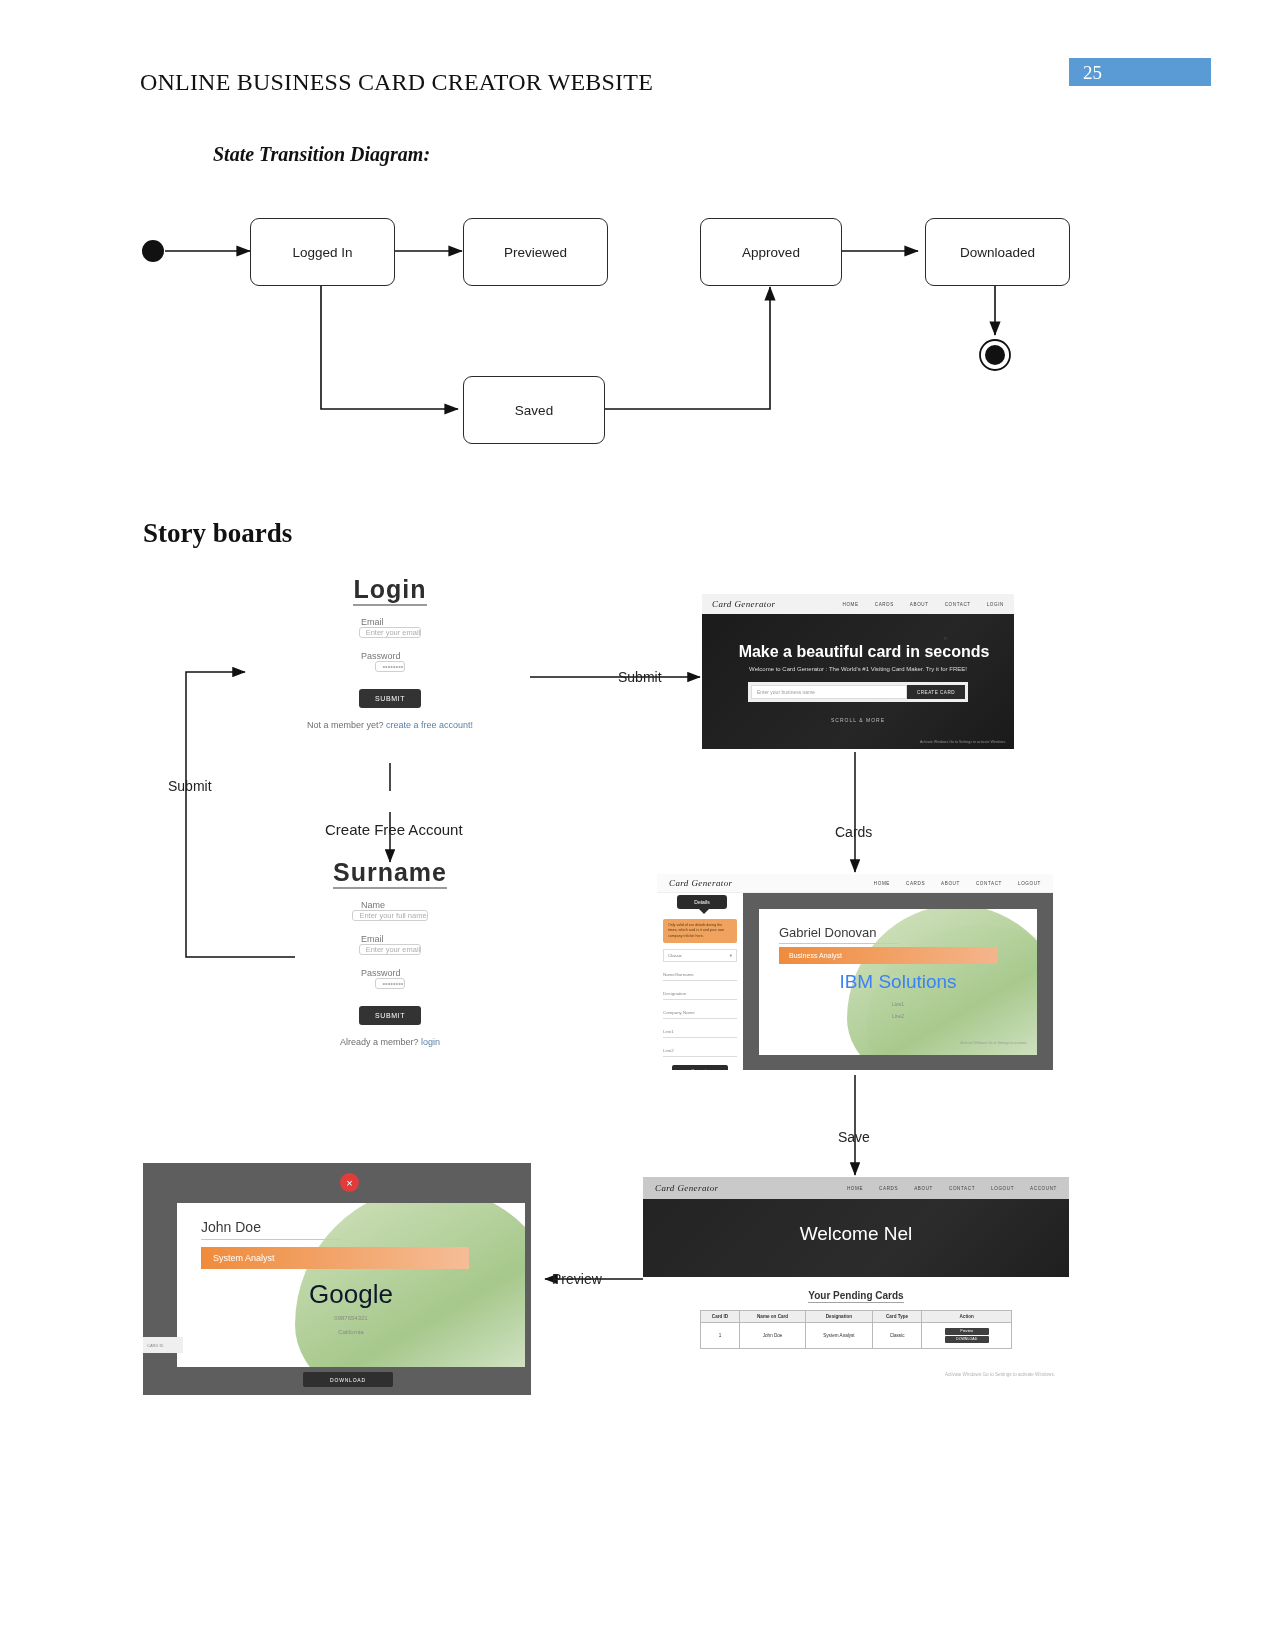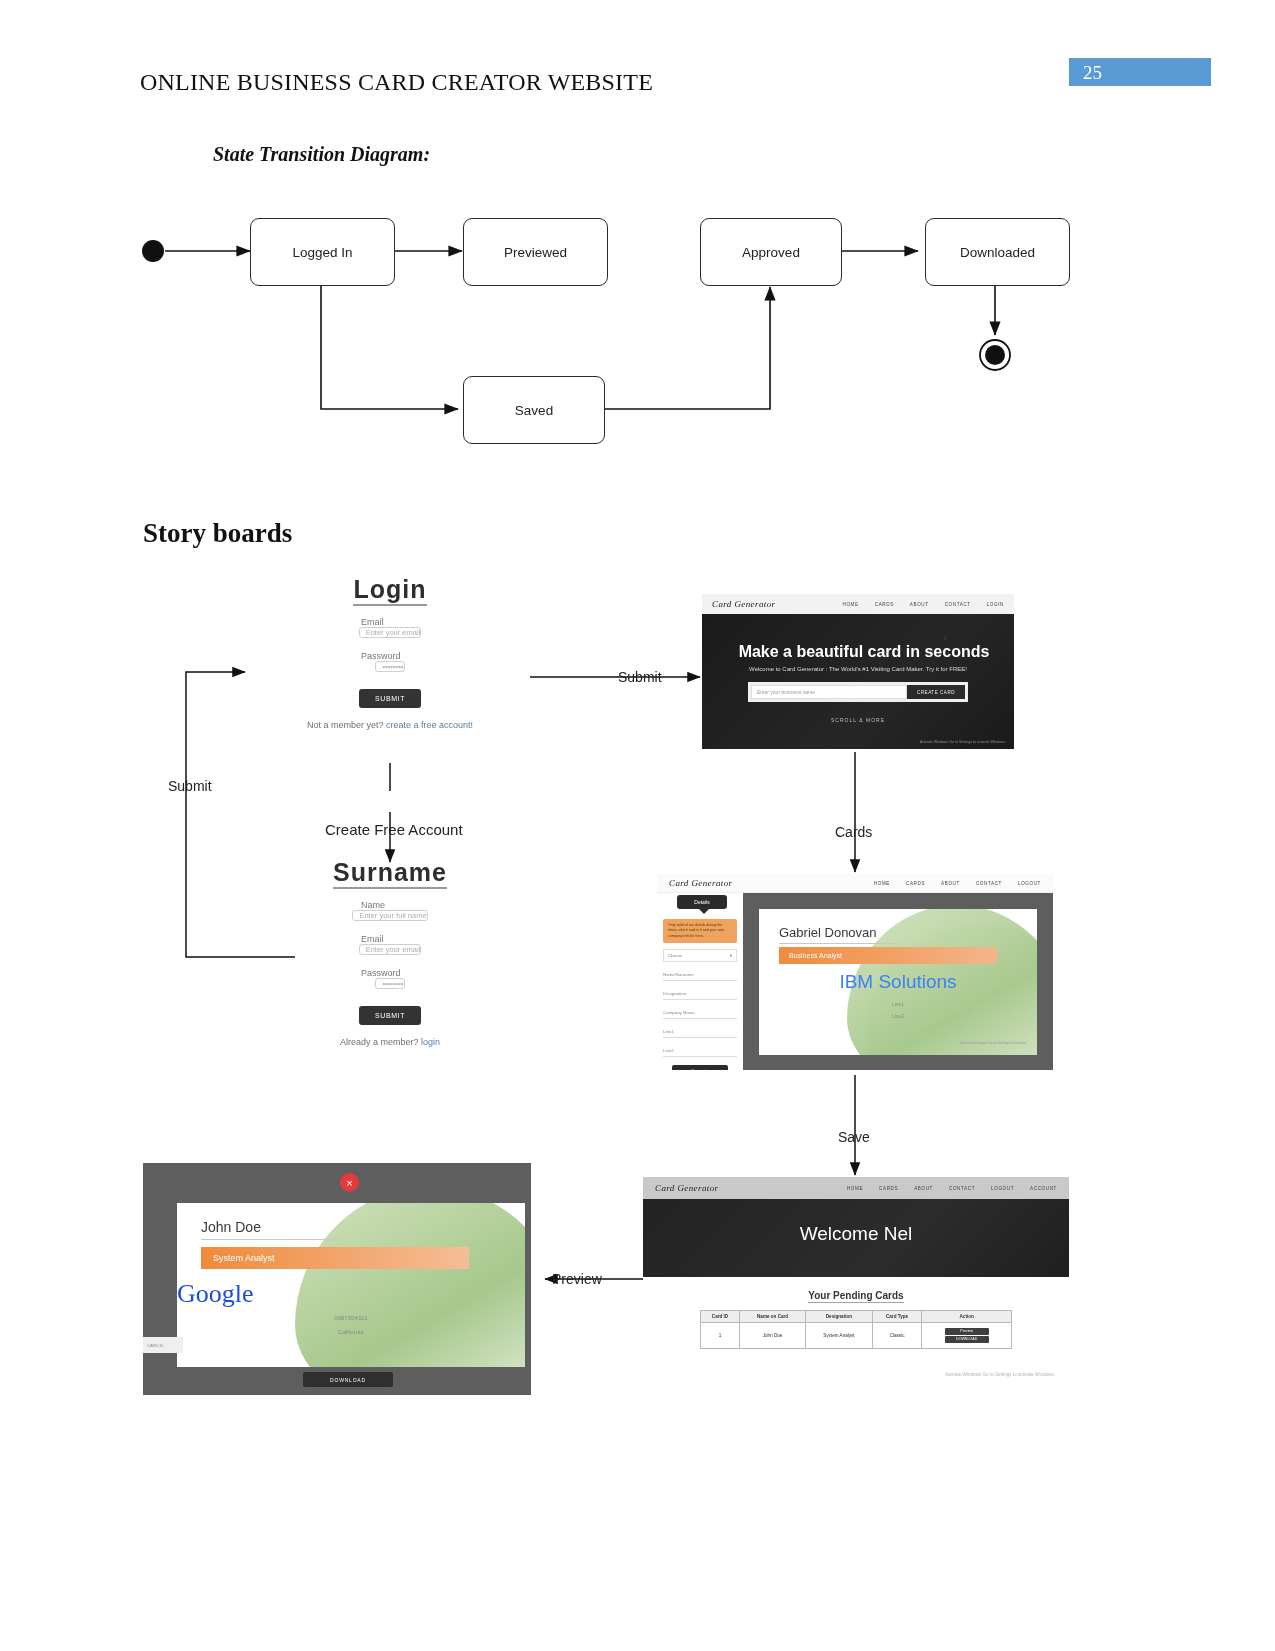--- a/index.html
+++ b/index.html
@@ -113,21 +113,21 @@
   .prev .topdark{position:absolute;left:0;top:0;width:388px;height:232px;background:#5e5e5e;}
   .prev .closebtn{position:absolute;left:197px;top:10px;width:19px;height:19px;border-radius:50%;background:#e23b3b;color:#fff;
         display:flex;align-items:center;justify-content:center;font-family:"Liberation Sans",sans-serif;font-size:11px;}
   .prev .pcard{position:absolute;left:34px;top:40px;width:348px;height:164px;background:#fff;overflow:hidden;}
   .prev .pcard .swoosh{position:absolute;right:-40px;bottom:-50px;width:270px;height:230px;border-radius:50% 50% 50% 50%/60% 60% 40% 40%;
         background:linear-gradient(150deg,#cfe0b8,#9cc27f 55%,#eef3e7);opacity:.9;}
   .p-name{position:absolute;left:24px;top:16px;font-family:"Liberation Sans",sans-serif;font-size:14px;color:#3a3a3a;}
   .p-name .ul{display:block;width:140px;height:1px;background:#c8c8c8;margin-top:4px;}
   .p-role{position:absolute;left:24px;top:44px;width:268px;height:22px;background:linear-gradient(90deg,#ef8b3c,#f5bd97);
           color:#fff;font-family:"Liberation Sans",sans-serif;font-size:9px;display:flex;align-items:center;padding-left:12px;box-sizing:border-box;}
-  .p-co{position:absolute;left:0;right:0;top:76px;text-align:left;font-family:Liberation Serif, serif;font-size:26px;color:#1d4ed8;}
+  .p-co{position:absolute;left:0;right:0;top:76px;text-align:center;font-family:Liberation Sans, sans-serif;font-size:26px;color:#0f172a;}
   .p-l1{position:absolute;left:0;right:0;top:112px;text-align:center;font-family:"Liberation Sans",sans-serif;font-size:6px;color:#8a8a8a;}
   .p-l2{position:absolute;left:0;right:0;top:126px;text-align:center;font-family:"Liberation Sans",sans-serif;font-size:6px;color:#8a8a8a;}
   .p-dl{position:absolute;left:160px;bottom:8px;width:90px;height:15px;background:#2f2f2f;color:#fff;border-radius:2px;
         font-family:"Liberation Sans",sans-serif;font-size:5px;display:flex;align-items:center;justify-content:center;letter-spacing:.8px;}
   .p-sidebit{position:absolute;left:0;top:174px;width:40px;height:16px;background:#efefef;font-family:"Liberation Sans",sans-serif;font-size:4px;color:#888;display:flex;align-items:center;padding-left:4px;box-sizing:border-box;}
 </style>
 </head>
 <body>
 
 <div class="page">

